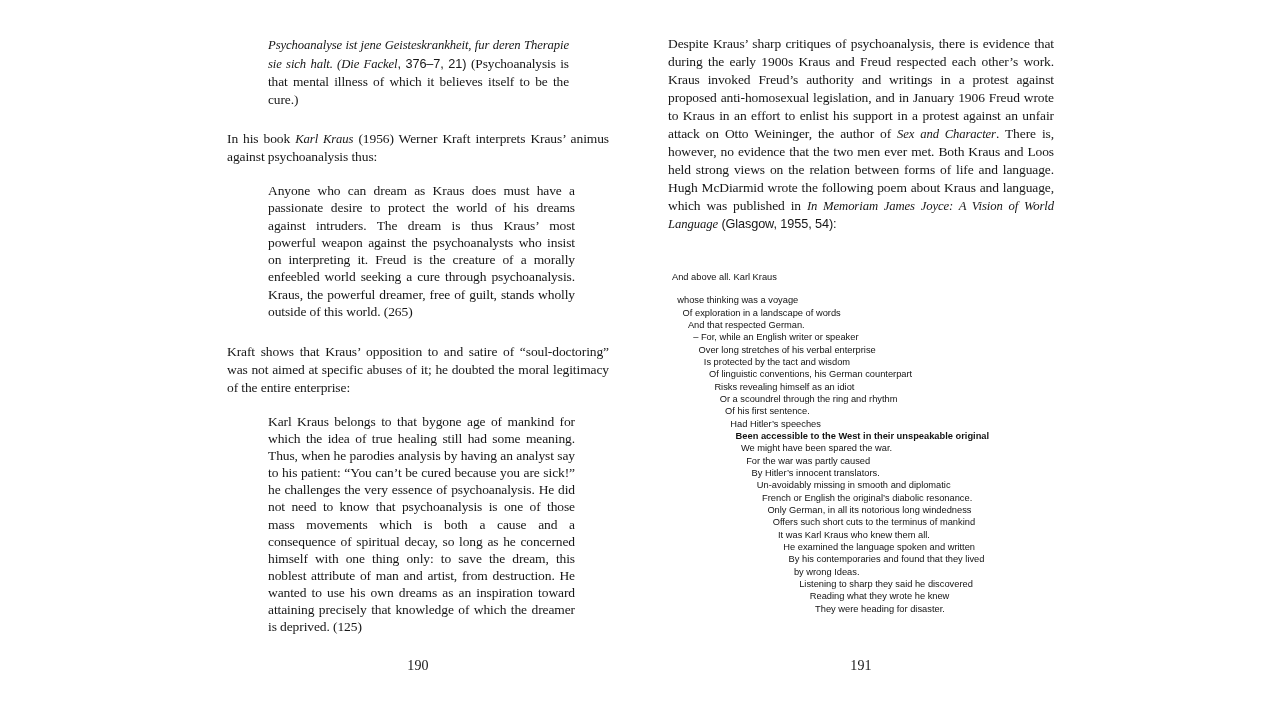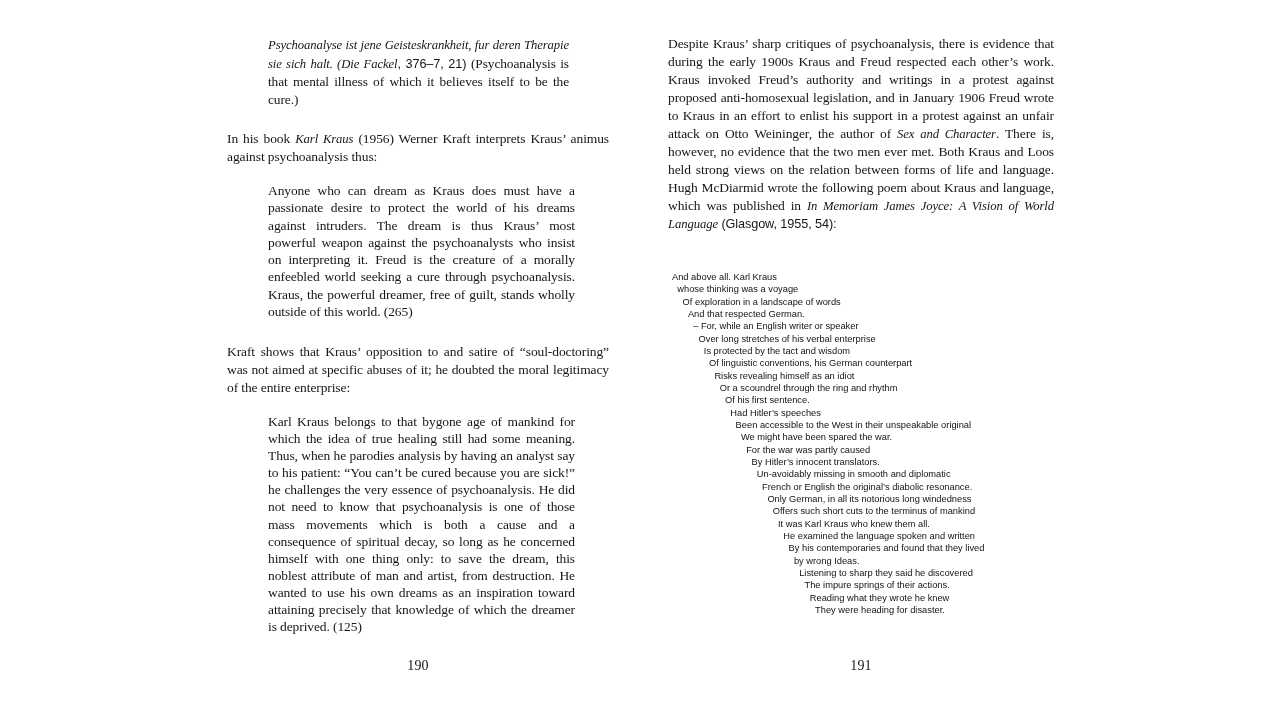--- a/index.html
+++ b/index.html
@@ -99,45 +99,44 @@
 
     <div class="pagenum pagenum-left">190</div>
   </div>
 
   <div>
 
     <p class="block right-para"><span>Despite Kraus’ sharp critiques of psychoanalysis, there is evidence that during the early 1900s Kraus and Freud respected each other’s work. Kraus invoked Freud’s authority and writings in a protest against proposed anti-homosexual legislation, and in January 1906 Freud wrote to Kraus in an effort to enlist his support in a protest against an unfair attack on Otto Weininger, the author of </span><span class="sansit">Sex and Character</span><span>. There is, however, no evidence that the two men ever met. Both Kraus and Loos held strong views on the relation between forms of life and language. Hugh McDiarmid wrote the following poem about Kraus and language, which was published in </span><span class="sansit">In Memoriam James Joyce: A Vision of World Language</span><span class="sansup"> (Glasgow, 1955, 54):</span></p>
 
     <div class="poem">
         <div class="poem-line" style="padding-left: 0px;">And above all. Karl Kraus</div>
-        <div class="poem-line" style="padding-left: 5.3px;">whose thinking was a voyage</div>
+        <div class="poem-line" style="padding-left: 5.3px; margin-top: 11px;">whose thinking was a voyage</div>
         <div class="poem-line" style="padding-left: 10.6px;">Of exploration in a landscape of words</div>
         <div class="poem-line" style="padding-left: 15.9px;">And that respected German.</div>
         <div class="poem-line" style="padding-left: 21.2px;">– For, while an English writer or speaker</div>
         <div class="poem-line" style="padding-left: 26.5px;">Over long stretches of his verbal enterprise</div>
         <div class="poem-line" style="padding-left: 31.8px;">Is protected by the tact and wisdom</div>
         <div class="poem-line" style="padding-left: 37.1px;">Of linguistic conventions, his German counterpart</div>
         <div class="poem-line" style="padding-left: 42.4px;">Risks revealing himself as an idiot</div>
         <div class="poem-line" style="padding-left: 47.7px;">Or a scoundrel through the ring and rhythm</div>
         <div class="poem-line" style="padding-left: 53px;">Of his first sentence.</div>
         <div class="poem-line" style="padding-left: 58.3px;">Had Hitler’s speeches</div>
-        <div class="poem-line" style="padding-left: 63.6px;">Been accessible to the West in their unspeakable original</div>
+        <div class="poem-line" style="padding-left: 63.6px; font-weight: bold;">Been accessible to the West in their unspeakable original</div>
         <div class="poem-line" style="padding-left: 68.9px;">We might have been spared the war.</div>
         <div class="poem-line" style="padding-left: 74.2px;">For the war was partly caused</div>
         <div class="poem-line" style="padding-left: 79.5px;">By Hitler’s innocent translators.</div>
         <div class="poem-line" style="padding-left: 84.8px;">Un-avoidably missing in smooth and diplomatic</div>
         <div class="poem-line" style="padding-left: 90.1px;">French or English the original’s diabolic resonance.</div>
         <div class="poem-line" style="padding-left: 95.4px;">Only German, in all its notorious long windedness</div>
         <div class="poem-line" style="padding-left: 100.7px;">Offers such short cuts to the terminus of mankind</div>
         <div class="poem-line" style="padding-left: 106px;">It was Karl Kraus who knew them all.</div>
         <div class="poem-line" style="padding-left: 111.3px;">He examined the language spoken and written</div>
         <div class="poem-line" style="padding-left: 116.6px;">By his contemporaries and found that they lived</div>
         <div class="poem-line" style="padding-left: 121.9px;">by wrong Ideas.</div>
         <div class="poem-line" style="padding-left: 127.2px;">Listening to sharp they said he discovered</div>
-        <div class="poem-line" style="padding-left: 132.5px;">The impure springs of their actions.</div>
         <div class="poem-line" style="padding-left: 137.8px;">Reading what they wrote he knew</div>
         <div class="poem-line" style="padding-left: 143.1px;">They were heading for disaster.</div>
       </div>
 
     <div class="pagenum pagenum-right">191</div>
   </div>
 
 </div>
 
 </body></html>

